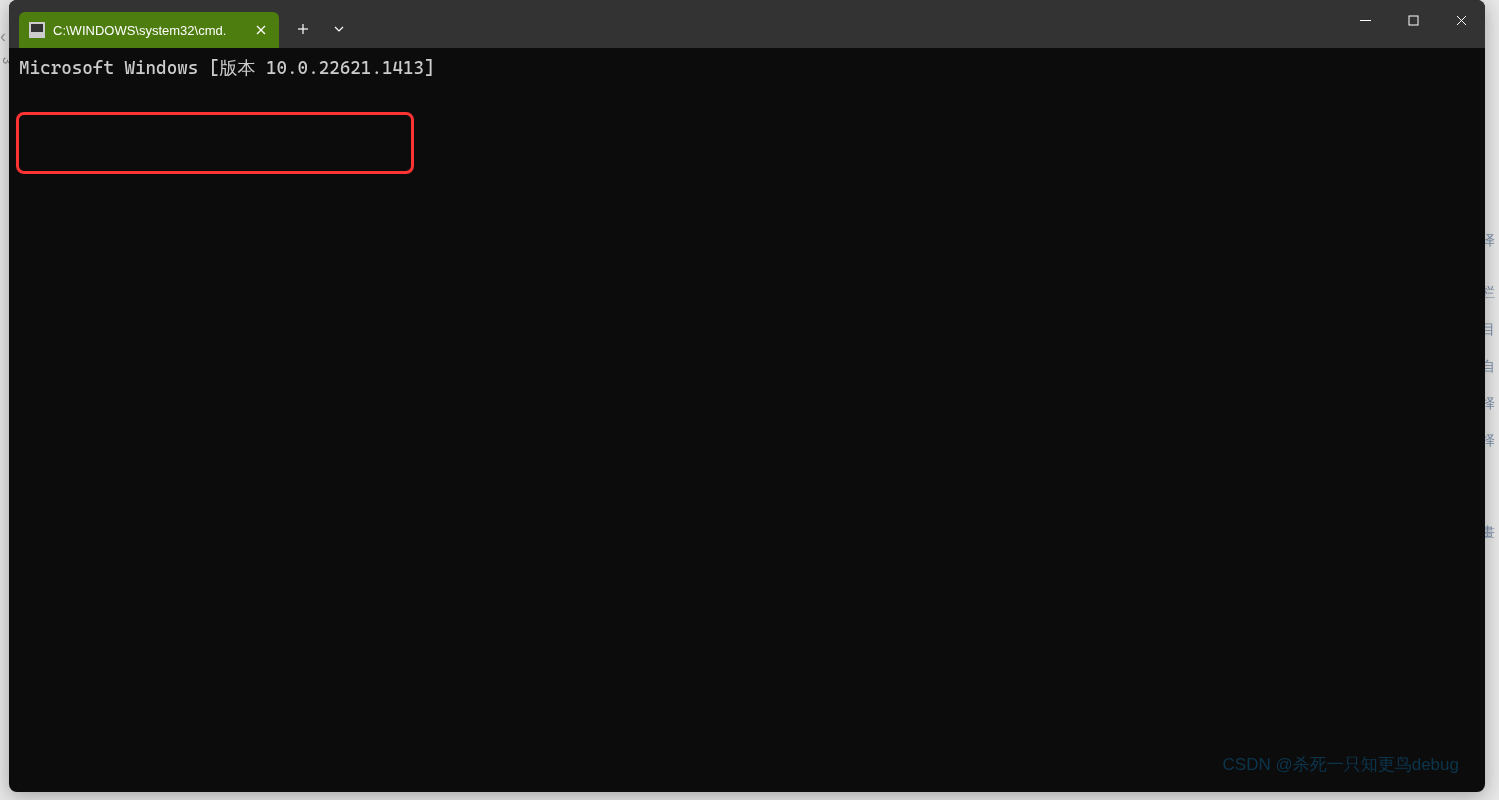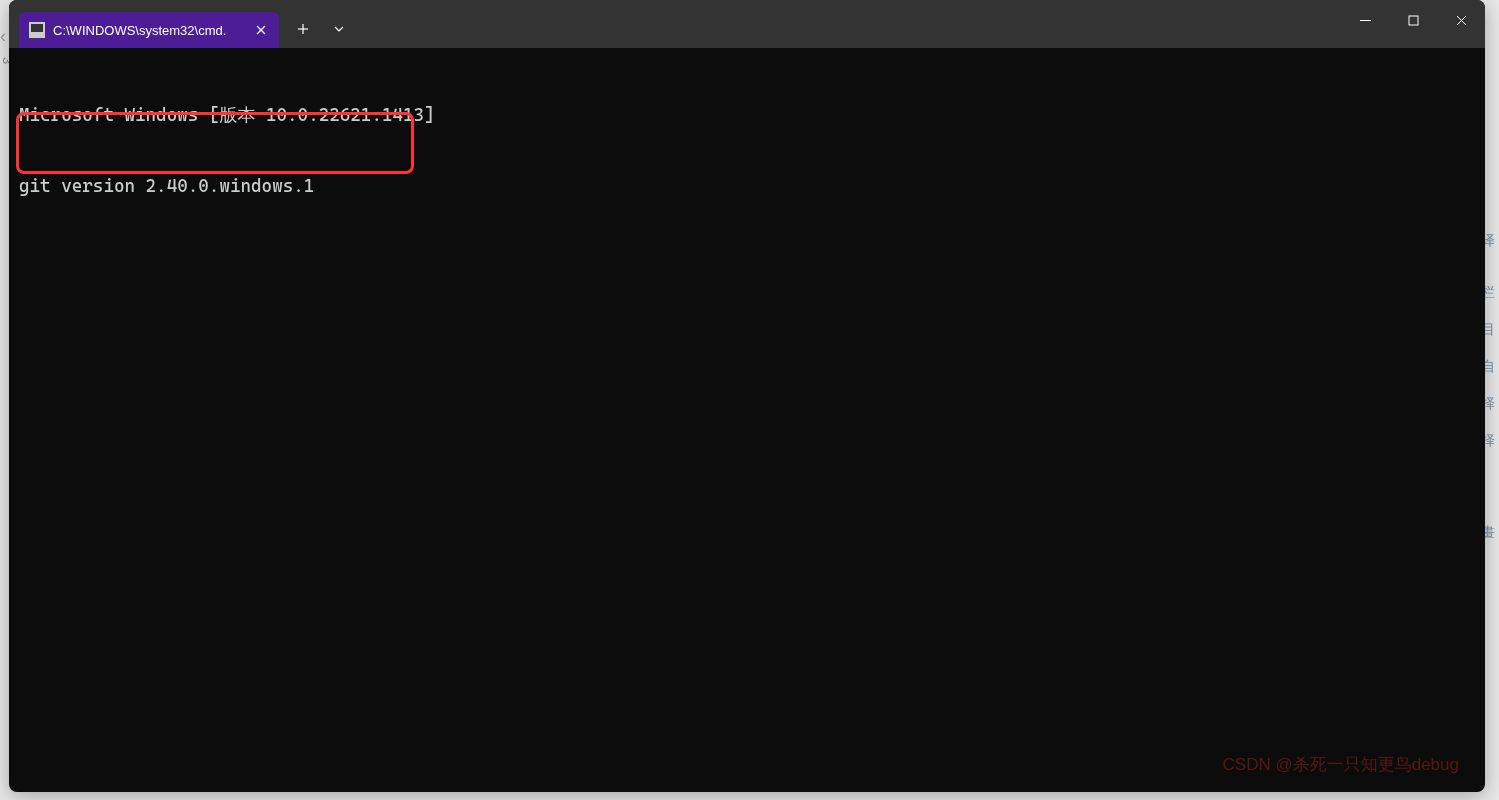--- a/index.html
+++ b/index.html
@@ -49,21 +49,21 @@
     }
     .tab-area {
       display: flex;
       align-items: center;
       height: 100%;
       padding-left: 10px;
     }
     .tab {
       height: 36px;
       margin-top: 12px;
-      background: #4c1d95;
+      background: #4d7c0f;
       border-radius: 6px 6px 0 0;
       display: flex;
       align-items: center;
       padding: 0 10px;
       gap: 8px;
       min-width: 260px;
       position: relative;
     }
     .tab-icon {
       width: 16px;
@@ -141,21 +141,20 @@
     .terminal-body {
       padding: 8px 10px;
       font-family: "Cascadia Mono", "Consolas", monospace;
       font-size: 18px;
       color: #cccccc;
       line-height: 1.35;
       position: relative;
     }
     .terminal-line {
       white-space: pre;
-      margin-top: 47px;
     }
     .highlight-box {
       position: absolute;
       border: 3px solid #ff3333;
       border-radius: 8px;
       left: 7px;
       top: 64px;
       width: 398px;
       height: 62px;
       pointer-events: none;
@@ -165,21 +164,21 @@
       width: 2px;
       height: 20px;
       background: #cccccc;
       vertical-align: text-bottom;
       margin-left: -2px;
     }
     .watermark {
       position: absolute;
       right: 40px;
       bottom: 24px;
-      color: #7f1d1d;
+      color: #0c4a6e;
       font-size: 17px;
       font-family: "Microsoft YaHei", sans-serif;
       opacity: 0.65;
     }
     .browser-back {
       position: absolute;
       left: 0;
       top: 26px;
       color: #999;
       font-size: 18px;
@@ -252,19 +251,18 @@
           <line x1="1" y1="1" x2="10" y2="10" stroke="#ffffff" stroke-width="1"></line>
           <line x1="10" y1="1" x2="1" y2="10" stroke="#ffffff" stroke-width="1"></line>
         </svg>
       </div>
     </div>
   </div>
 
   <div class="terminal-body">
     <div class="terminal-line">Microsoft Windows [版本 10.0.22621.1413]</div>
     <div class="terminal-line"></div>
-    <div class="terminal-line">git version 2.40.0.windows.1</div>
     <div class="terminal-line">&nbsp;</div>
     <div class="highlight-box"></div>
   </div>
 </div>
 
 <div class="watermark">CSDN @杀死一只知更鸟debug</div>
 
 </body></html>

